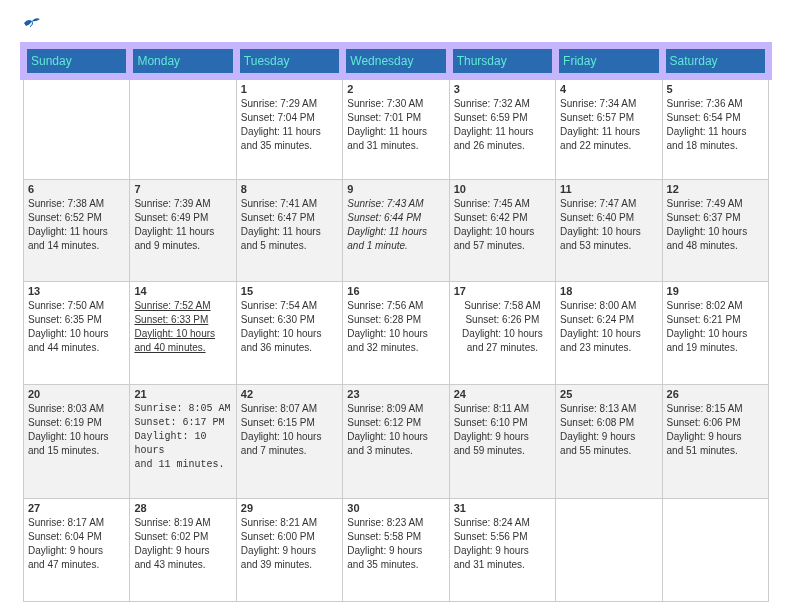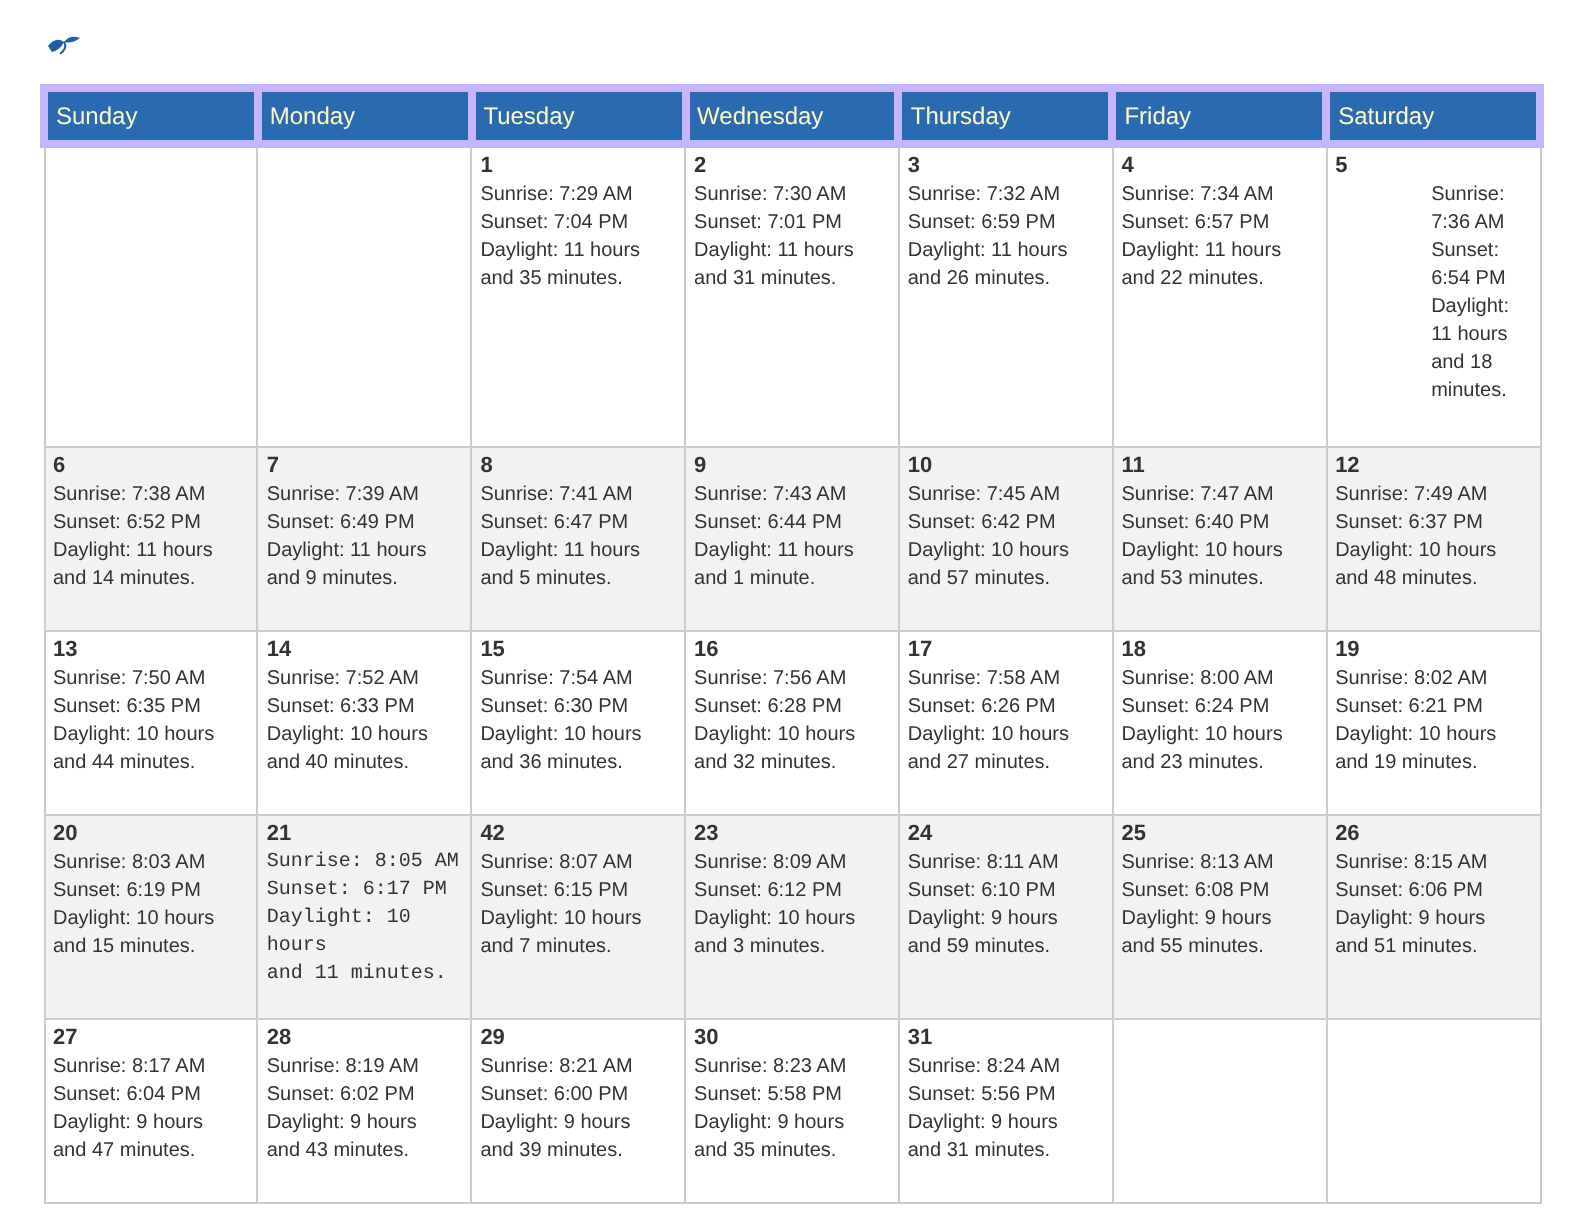--- a/index.html
+++ b/index.html
@@ -58,25 +58,25 @@
     }
     .calendar {
       flex: 1;
       border: 1px solid #ccc;
       border-collapse: collapse;
       width: 100%;
       table-layout: fixed;
     }
     .calendar th {
       background-color: #2a6ab1;
-      color: #fef9c3;
+      color: #5eead4;
       font-size: 12px;
       padding: 5px 4px;
       text-align: left;
-      border: 4px solid #c4b5fd;
+      border: 7px solid #c4b5fd;
       font-weight: normal;
     }
     .calendar td {
       border: 1px solid #ccc;
       vertical-align: top;
       padding: 3px 4px;
       font-size: 10px;
       color: #333;
       height: 82px;
     }
@@ -161,21 +161,21 @@
           </td>
           <td>
             <span class="day-num">4</span>
             <div class="cell-text" style="white-space: pre-line;">Sunrise: 7:34 AM
 Sunset: 6:57 PM
 Daylight: 11 hours
 and 22 minutes.</div>
           </td>
           <td>
             <span class="day-num">5</span>
-            <div class="cell-text" style="white-space: pre-line; margin-left: 48px;">Sunrise: 7:36 AM
+            <div class="cell-text" style="white-space: pre-line;">Sunrise: 7:36 AM
 Sunset: 6:54 PM
 Daylight: 11 hours
 and 18 minutes.</div>
           </td>
         </tr>
         <tr class="row-shaded">
           <td>
             <span class="day-num">6</span>
             <div class="cell-text" style="white-space: pre-line;">Sunrise: 7:38 AM
 Sunset: 6:52 PM
@@ -191,21 +191,21 @@
           </td>
           <td>
             <span class="day-num">8</span>
             <div class="cell-text" style="white-space: pre-line;">Sunrise: 7:41 AM
 Sunset: 6:47 PM
 Daylight: 11 hours
 and 5 minutes.</div>
           </td>
           <td>
             <span class="day-num">9</span>
-            <div class="cell-text" style="white-space: pre-line;">Sunrise: 7:43 AM
+            <div class="cell-text" style="white-space: pre-line; font-style: italic;">Sunrise: 7:43 AM
 Sunset: 6:44 PM
 Daylight: 11 hours
 and 1 minute.</div>
           </td>
           <td>
             <span class="day-num">10</span>
             <div class="cell-text" style="white-space: pre-line;">Sunrise: 7:45 AM
 Sunset: 6:42 PM
 Daylight: 10 hours
 and 57 minutes.</div>
@@ -228,42 +228,42 @@
         <tr class="row-white">
           <td>
             <span class="day-num">13</span>
             <div class="cell-text" style="white-space: pre-line;">Sunrise: 7:50 AM
 Sunset: 6:35 PM
 Daylight: 10 hours
 and 44 minutes.</div>
           </td>
           <td>
             <span class="day-num">14</span>
-            <div class="cell-text" style="white-space: pre-line;">Sunrise: 7:52 AM
+            <div class="cell-text" style="white-space: pre-line; text-decoration: underline;">Sunrise: 7:52 AM
 Sunset: 6:33 PM
 Daylight: 10 hours
 and 40 minutes.</div>
           </td>
           <td>
             <span class="day-num">15</span>
             <div class="cell-text" style="white-space: pre-line;">Sunrise: 7:54 AM
 Sunset: 6:30 PM
 Daylight: 10 hours
 and 36 minutes.</div>
           </td>
           <td>
             <span class="day-num">16</span>
             <div class="cell-text" style="white-space: pre-line;">Sunrise: 7:56 AM
 Sunset: 6:28 PM
 Daylight: 10 hours
 and 32 minutes.</div>
           </td>
           <td>
             <span class="day-num">17</span>
-            <div class="cell-text" style="white-space: pre-line;">Sunrise: 7:58 AM
+            <div class="cell-text" style="white-space: pre-line; text-align: center;">Sunrise: 7:58 AM
 Sunset: 6:26 PM
 Daylight: 10 hours
 and 27 minutes.</div>
           </td>
           <td>
             <span class="day-num">18</span>
             <div class="cell-text" style="white-space: pre-line;">Sunrise: 8:00 AM
 Sunset: 6:24 PM
 Daylight: 10 hours
 and 23 minutes.</div>

